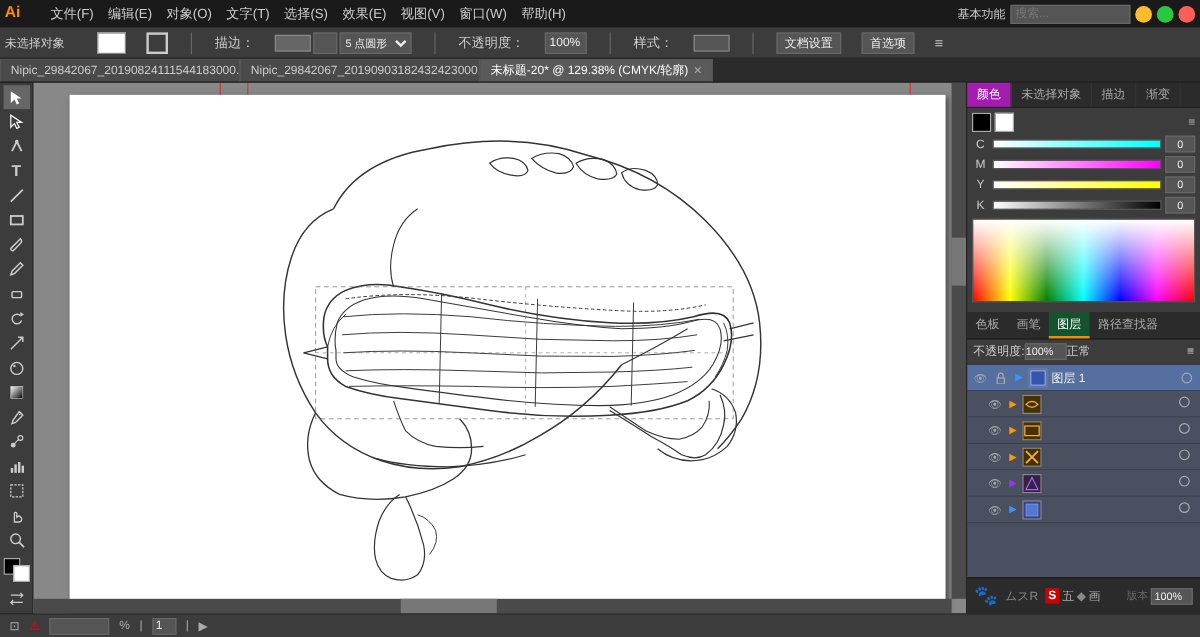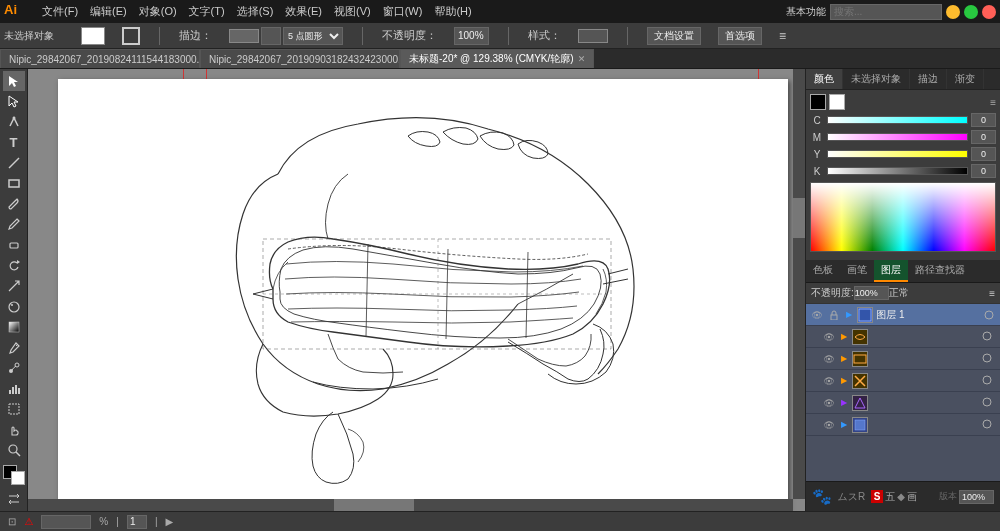--- a/index.html
+++ b/index.html
@@ -163,21 +163,21 @@
       background: #2b2b2b;
       border-bottom: 1px solid #222;
     }
     .panel-tab {
       padding: 3px 8px;
       font-size: 10px;
       cursor: pointer;
       color: #aaa;
       border-right: 1px solid #333;
     }
-    .panel-tab.active { background: #404040; color: #fff; }
+    .panel-tab.active { background: #a21caf; color: #fff; }
 
     
     #color-section { padding: 4px; }
     .color-row {
       display: flex;
       align-items: center;
       margin-bottom: 3px;
       gap: 3px;
     }
     .color-channel-label { width: 14px; font-size: 10px; color: #ccc; text-align: center; }
@@ -345,21 +345,21 @@
     }
 
     #top-right-controls {
       display: flex;
       align-items: center;
       gap: 4px;
       font-size: 10px;
       color: #ccc;
     }
     .search-box {
-      width: 112px;
+      width: 100px;
       height: 16px;
       background: #555;
       border: 1px solid #666;
       color: #eee;
       font-size: 10px;
       padding: 0 3px;
     }
   </style>
 </head>
 <body>

